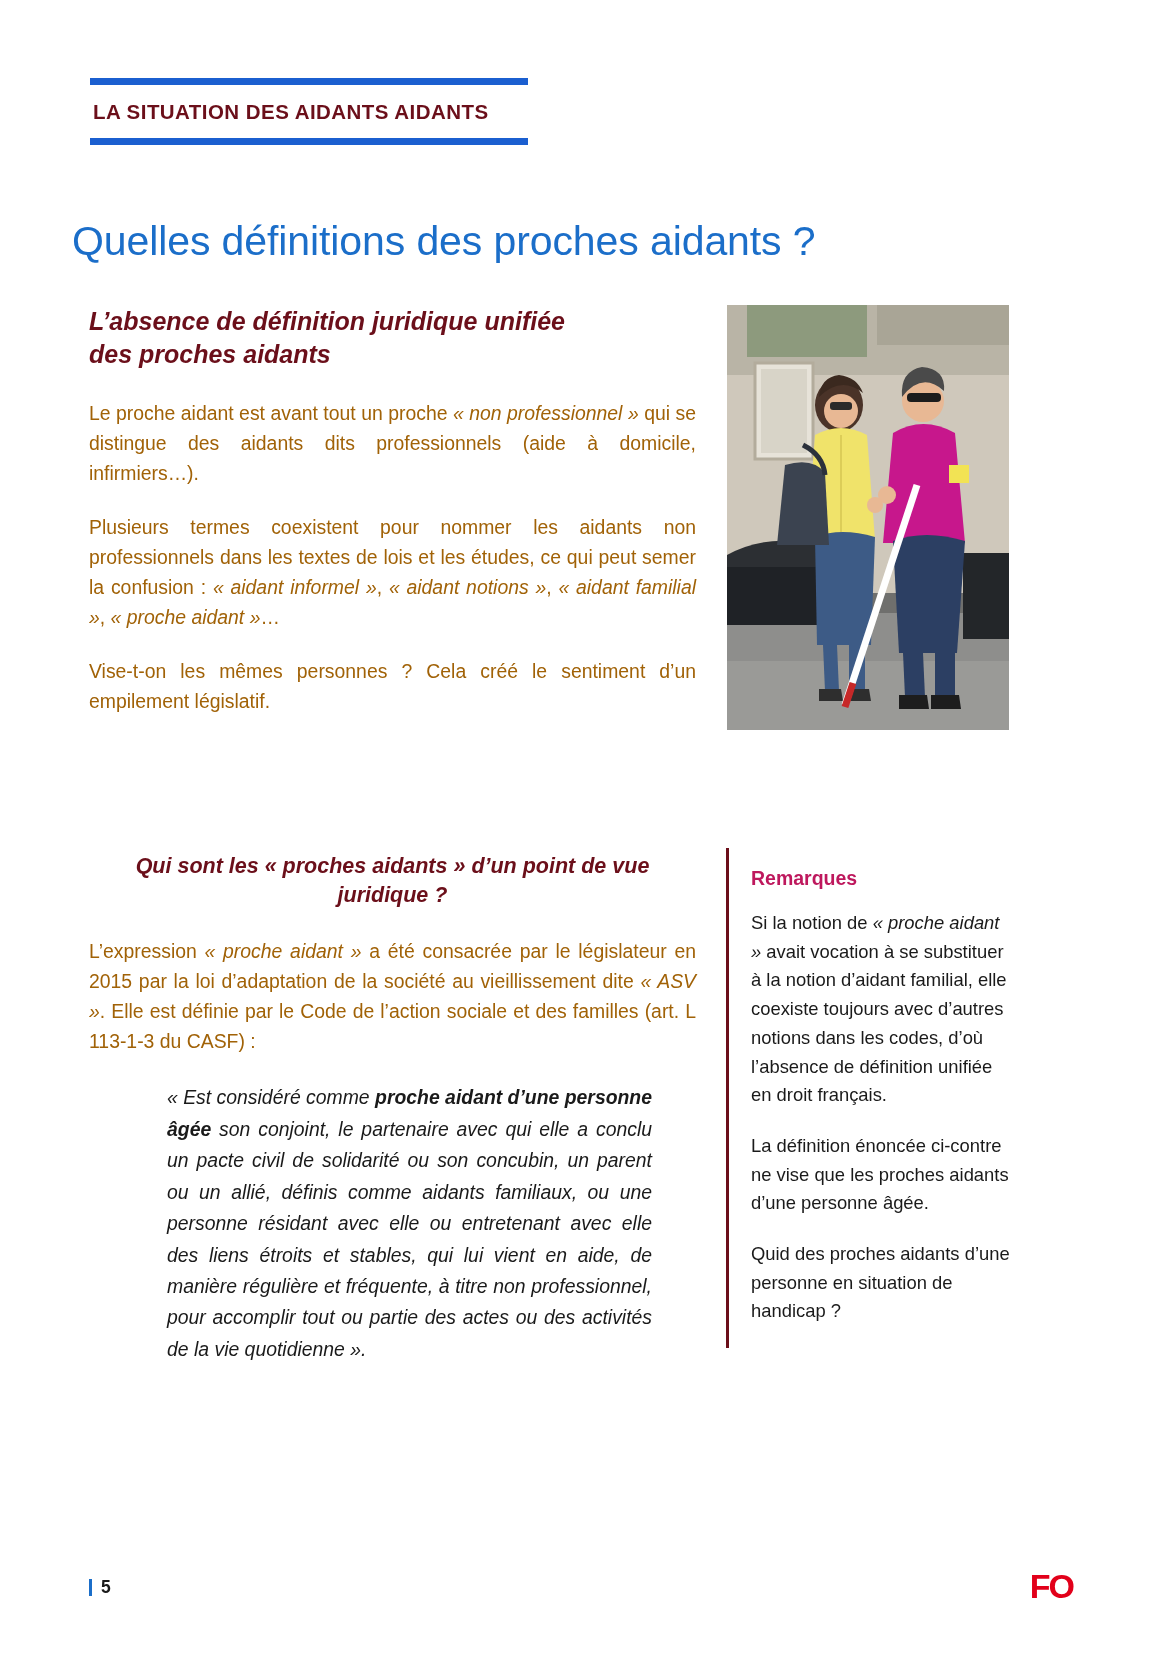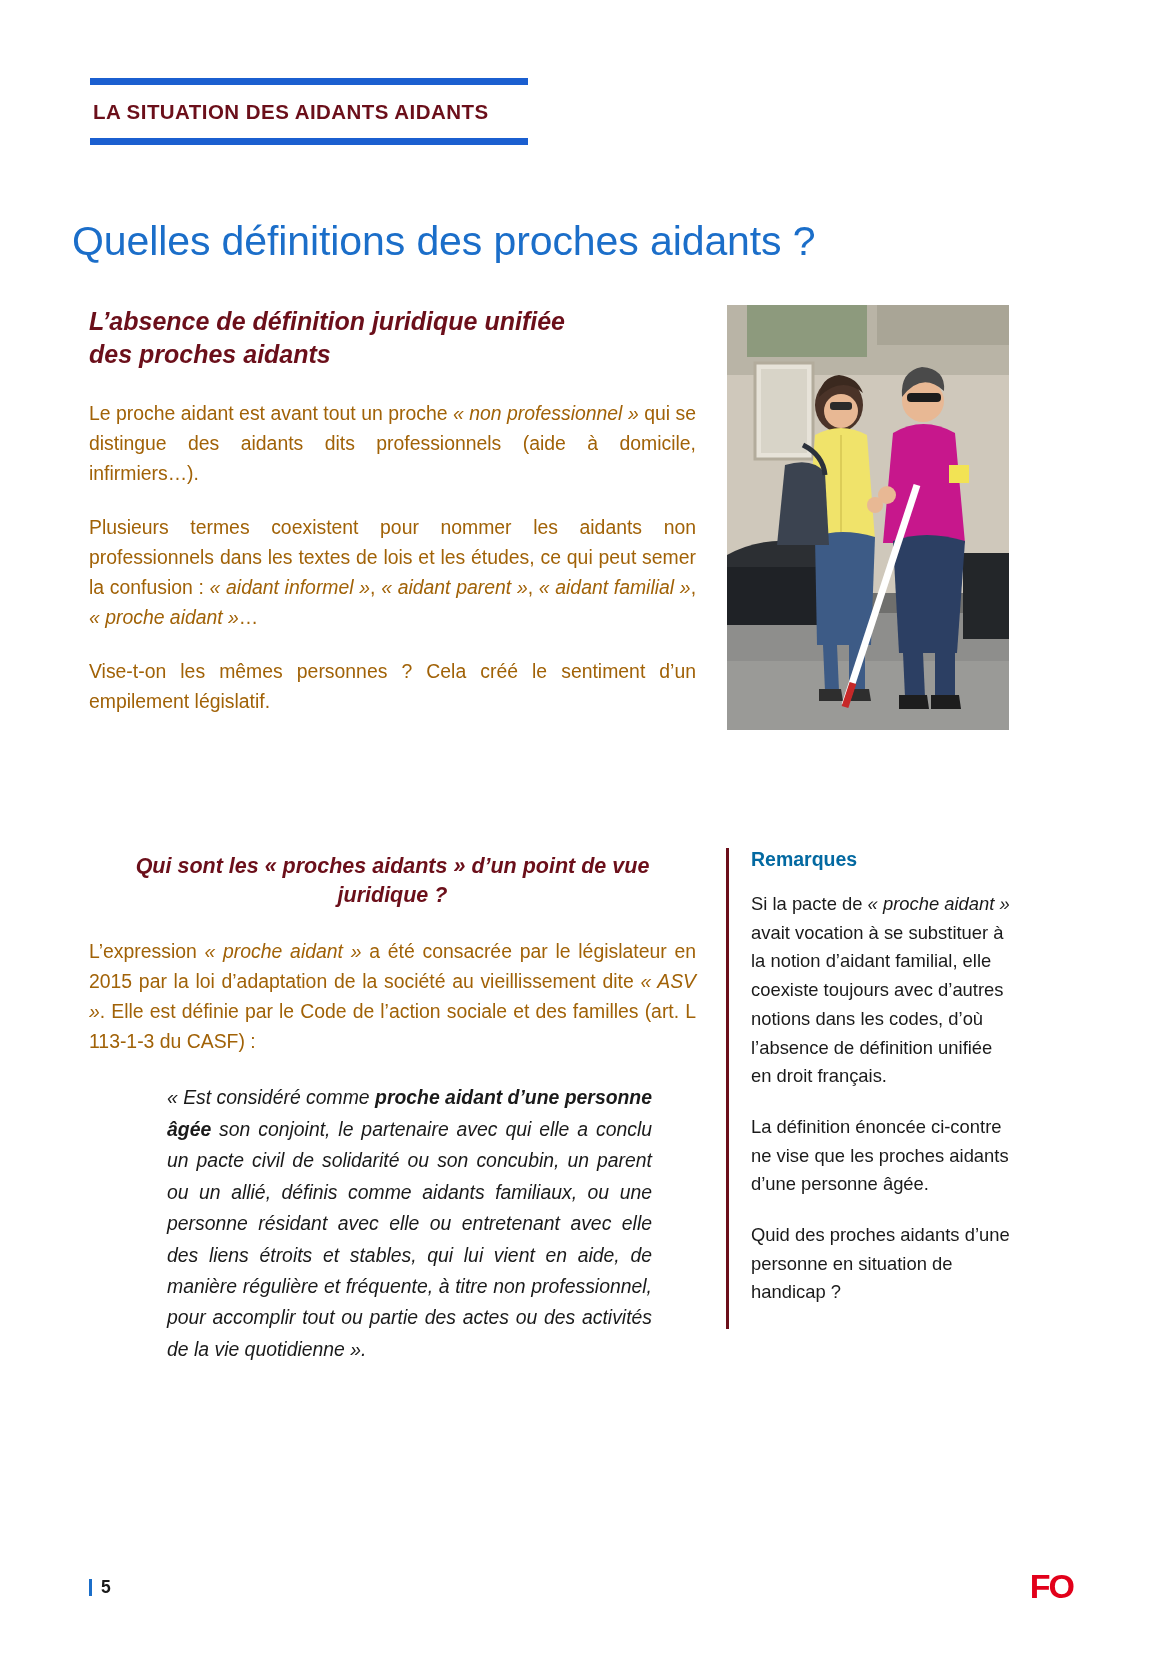--- a/index.html
+++ b/index.html
@@ -129,22 +129,23 @@
     left: 726px;
     top: 848px;
     width: 285px;
     padding-left: 22px;
     border-left: 3px solid #6b0f1a;
     box-sizing: border-box;
   }
   .remarks-title {
     font-size: 19.5px;
     font-weight: bold;
-    color: #0369a1;
+    color: #be185d;
     margin-bottom: 19px;
+    margin-top: 19px;
   }
   .remarks p {
     font-size: 18.4px;
     line-height: 1.56;
     margin: 0 0 22px 0;
   }
   .remarks p em { font-style: italic; }
 
   
   .footer-page {
@@ -184,21 +185,21 @@
 
   <div class="upper-left">
     <div class="sub-head">
       <span>L’absence de définition juridique unifiée</span><br>
       <span>des proches aidants</span>
     </div>
     <p class="body">
       Le proche aidant est avant tout un proche <em>« non professionnel »</em> qui se distingue des aidants dits professionnels (aide à domicile, infirmiers…).
     </p>
     <p class="body">
-      Plusieurs termes coexistent pour nommer les aidants non professionnels dans les textes de lois et les études, ce qui peut semer la confusion : <em>« aidant informel »</em>, <em>« aidant parent »</em>, <em>« aidant familial »</em>, <em>« proche aidant »</em>…
+      Plusieurs termes coexistent pour nommer les aidants non professionnels dans les textes de lois et les études, ce qui peut semer la confusion : <em>« aidant informel »</em>, <em>« aidant notions »</em>, <em>« aidant familial »</em>, <em>« proche aidant »</em>…
     </p>
     <p class="body">Vise-t-on les mêmes personnes ? Cela créé le sentiment d’un empilement législatif.</p>
   </div>
 
   <div class="photo">
     <svg width="282" height="425" viewBox="0 0 282 425" xmlns="http://www.w3.org/2000/svg">
 
       <rect x="0" y="0" width="282" height="300" fill="#cfc8bb"></rect>
       <rect x="0" y="0" width="282" height="70" fill="#b9b4a6"></rect>
       <rect x="20" y="0" width="120" height="52" fill="#8d9a7d"></rect>
@@ -259,21 +260,21 @@
       L’expression <em>« proche aidant »</em> a été consacrée par le législateur en 2015 par la loi d’adaptation de la société au vieillissement dite <em>« ASV »</em>. Elle est définie par le Code de l’action sociale et des familles (art. L 113-1-3 du CASF) :
     </p>
     <div class="quote-block">
       <span>« Est considéré comme </span><b>proche aidant d’une personne âgée</b><span> son conjoint, le partenaire avec qui elle a conclu un pacte civil de solidarité ou son concubin, un parent ou un allié, définis comme aidants familiaux, ou une personne résidant avec elle ou entretenant avec elle des liens étroits et stables, qui lui vient en aide, de manière régulière et fréquente, à titre non professionnel, pour accomplir tout ou partie des actes ou des activités de la vie quotidienne ».</span>
     </div>
   </div>
 
   <div class="remarks">
     <div class="remarks-title">Remarques</div>
     <p>
-      <span>Si la pacte de </span><em>« proche aidant »</em><span> avait vocation à se substituer à la notion d’aidant familial, elle coexiste toujours avec d’autres notions dans les codes, d’où l’absence de définition unifiée en droit français.</span>
+      <span>Si la notion de </span><em>« proche aidant »</em><span> avait vocation à se substituer à la notion d’aidant familial, elle coexiste toujours avec d’autres notions dans les codes, d’où l’absence de définition unifiée en droit français.</span>
     </p>
     <p>La définition énoncée ci-contre ne vise que les proches aidants d’une personne âgée.</p>
     <p>Quid des proches aidants d’une personne en situation de handicap ?</p>
   </div>
 
   <div class="footer-page">5</div>
   <div class="logo">FO</div>
 
 </div>
 

